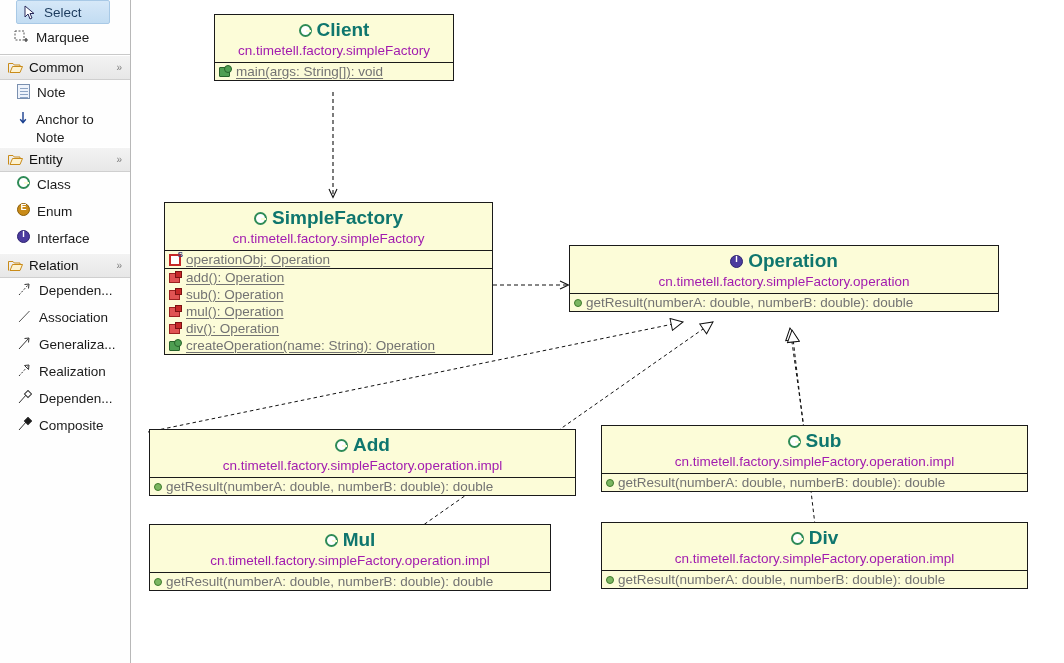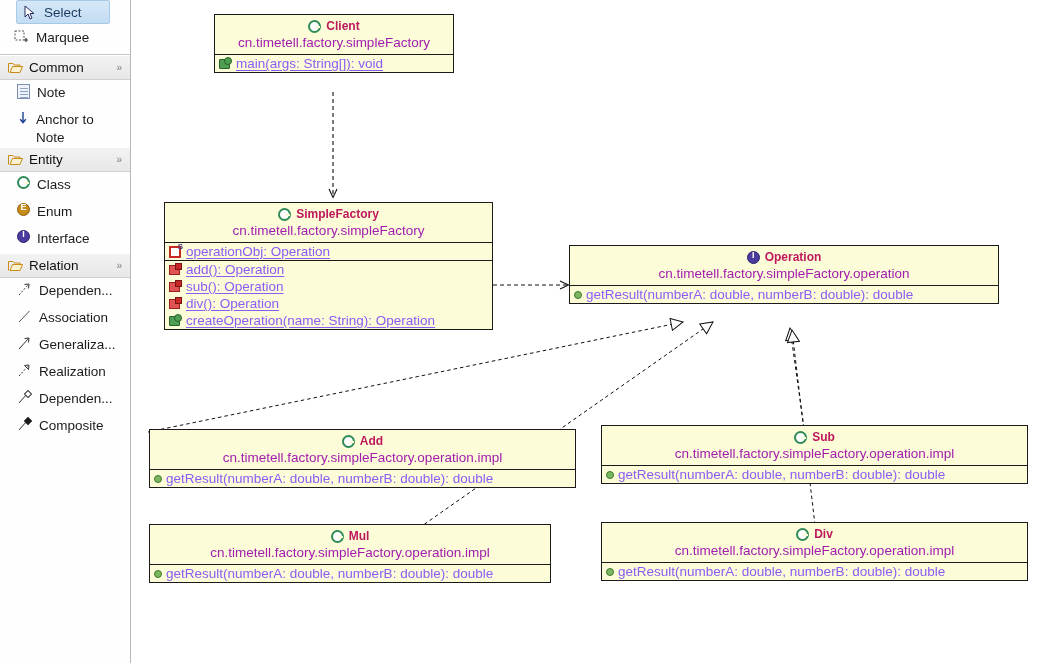--- a/index.html
+++ b/index.html
@@ -108,49 +108,49 @@
     position: absolute;
     background: #fcfcd8;
     border: 1px solid #1a1a1a;
     z-index: 2;
     font-size: 13.5px;
     color: #3b3b25;
   }
   .uml .u-title {
     text-align: center;
     font-weight: bold;
-    color: #be185d;
+    color: #0f766e;
     padding: 4px 6px 2px 6px;
     display: flex;
     align-items: center;
     justify-content: center;
     gap: 5px;
     white-space: nowrap;
-    font-size: 12px;
+    font-size: 19px;
   }
   .uml .u-pkg {
     text-align: center;
     padding: 0 6px 4px 6px;
     color: #a21caf;
     white-space: nowrap;
     font-size: 13.5px;
   }
   .uml .u-compart {
     border-top: 1px solid #1a1a1a;
   }
   .uml .u-row {
     display: flex;
     align-items: center;
     gap: 4px;
     padding: 1px 4px 1px 4px;
     white-space: nowrap;
     color: #6b6b3d;
     font-size: 13.5px;
   }
-  .uml .u-row .u-text { color: #8b5cf6; }
+  .uml .u-row .u-text { color: #737373; }
   .uml .u-row.underlined .u-text {
     text-decoration: underline;
     text-underline-offset: 2px;
   }
 
   
   .ic-class {
     width: 13px; height: 13px; border-radius: 50%;
     background: #ffffff; border: 2px solid #2e8b57;
     position: relative; flex: 0 0 13px;
@@ -445,20 +445,24 @@
         <div class="u-row underlined">
           <span class="ic-m-priv"></span>
           <span class="u-text">add(): Operation</span>
         </div>
         <div class="u-row underlined">
           <span class="ic-m-priv"></span>
           <span class="u-text">sub(): Operation</span>
         </div>
         <div class="u-row underlined">
           <span class="ic-m-priv"></span>
+          <span class="u-text">mul(): Operation</span>
+        </div>
+        <div class="u-row underlined">
+          <span class="ic-m-priv"></span>
           <span class="u-text">div(): Operation</span>
         </div>
         <div class="u-row underlined">
           <span class="ic-m-pub"></span>
           <span class="u-text">createOperation(name: String): Operation</span>
         </div>
       </div>
     </div>
 
     <div class="uml" style="left:438px; top:245px; width:430px;">

